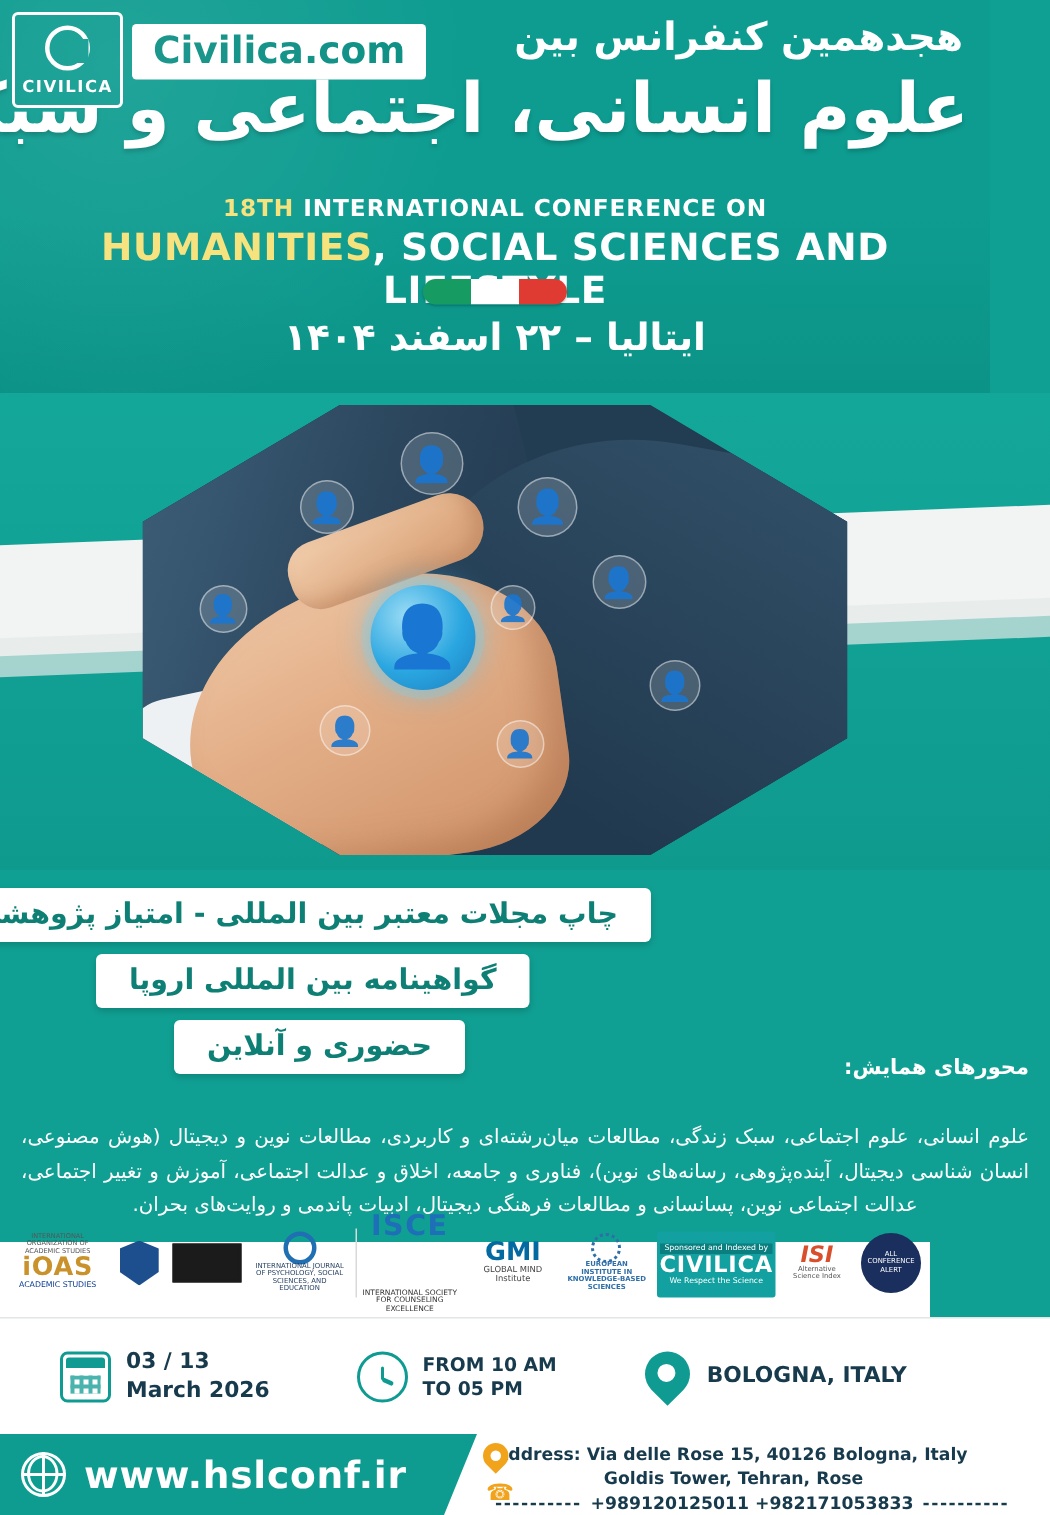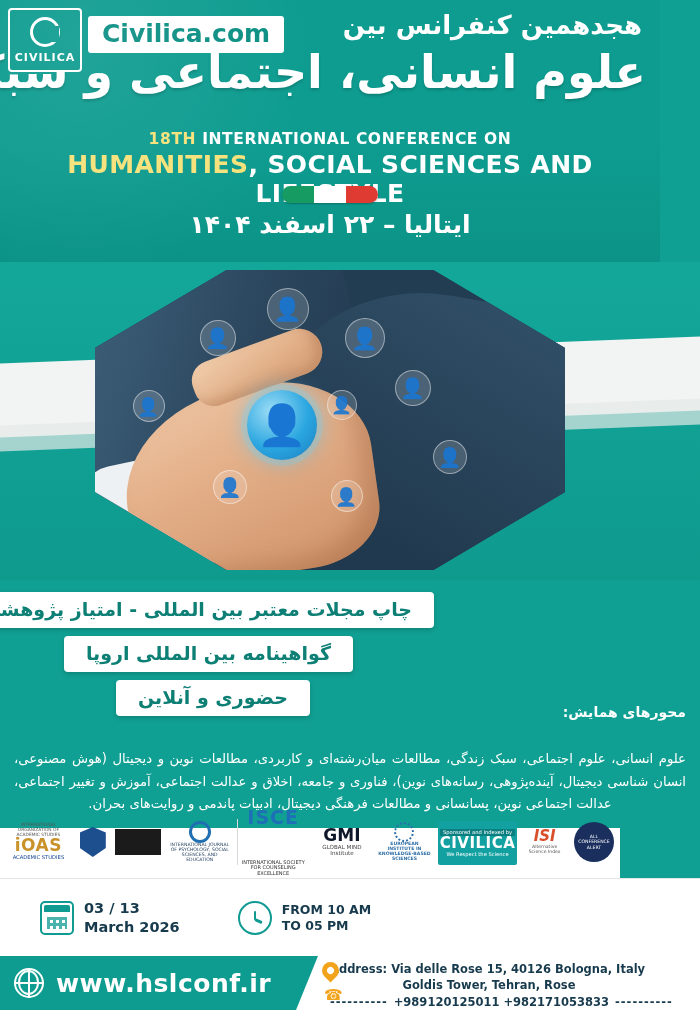--- a/index.html
+++ b/index.html
@@ -239,21 +239,21 @@
   }
   .lg-ijpsse { width: 88px; }
   .lg-ijpsse .ring {
     width: 22px; height: 22px; border-radius: 50%; border: 3px solid #1f6fb2;
   }
   .lg-ijpsse .sm { font-size: 4.6px; color: #1f3b5c; }
   .lg-isce { width: 96px; border-left: 1px solid #d9d9d9; gap: 32px; }
   .lg-isce .big { font-size: 19px; color: #1e6fb8; letter-spacing: 1px; }
   .lg-isce .sm { font-size: 5px; color: #333; }
   .lg-gmi { width: 78px; }
-  .lg-gmi .big { font-size: 17px; color: #0f172a; }
+  .lg-gmi .big { font-size: 17px; color: #0369a1; }
   .lg-gmi .sm { font-size: 5.6px; color: #444; }
   .lg-eikb { width: 78px; }
   .lg-eikb .ring2 {
     width: 20px; height: 20px; border-radius: 50%;
     border: 2px dotted #2f6fa8;
   }
   .lg-eikb .sm { font-size: 4.6px; color: #2f6fa8; font-weight: bold; }
   .lg-civ { width: 92px; background: #12a0a0; color: #fff; height: 44px;
             border-radius: 2px; }
   .lg-civ .top { font-size: 5.2px; background: #0b7f7f; width: 100%; padding: 1px 0; }
@@ -527,20 +527,26 @@
     </div>
 
     <div class="info-item ii-time">
       <div class="ico ico-clock"></div>
       <div class="txt">
         <div>FROM 10 AM</div>
         <div>TO 05 PM</div>
       </div>
     </div>
 
+    <div class="info-item ii-place">
+      <div class="ico">
+          <div class="ico-pin"></div>
+        </div>
+      <div class="txt">BOLOGNA, ITALY</div>
+    </div>
   </div>
 
   <div class="footer">
     <div class="globe">
       <div class="globe-el"></div>
     </div>
     <div class="site">www.hslconf.ir</div>
 
     <div class="addr-box">
       <div class="ico-pin-sm"></div>

